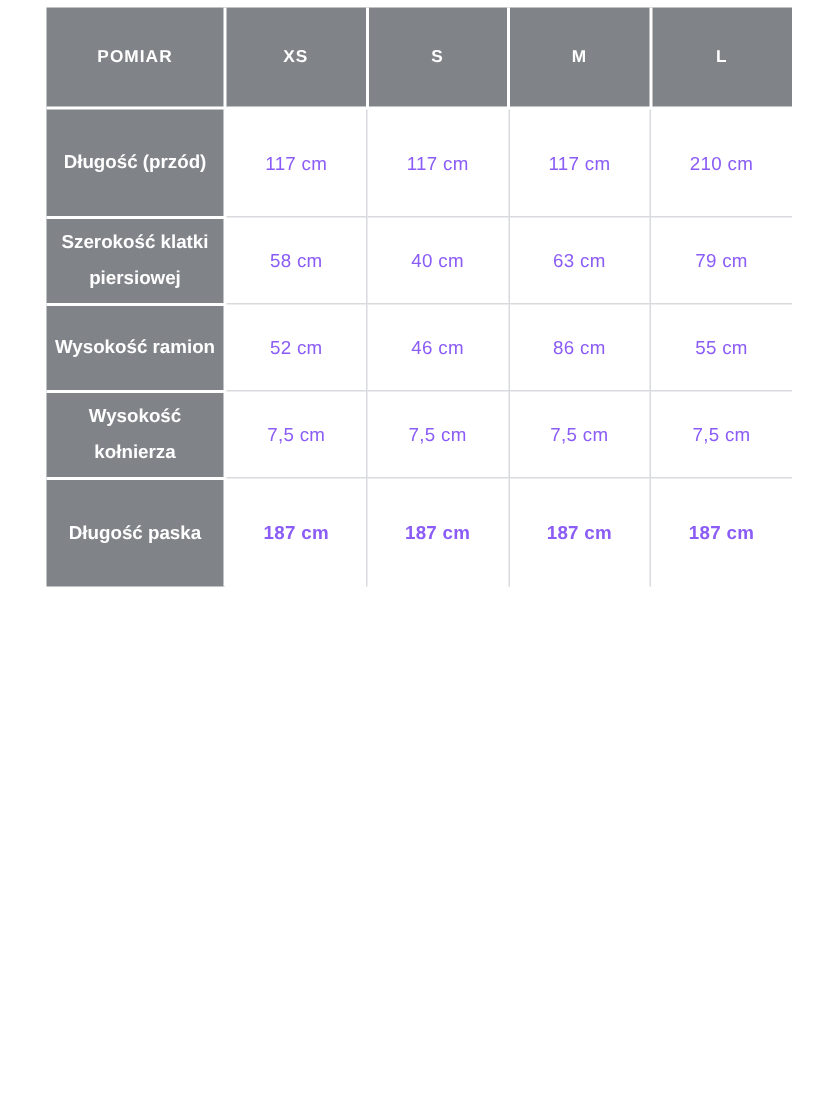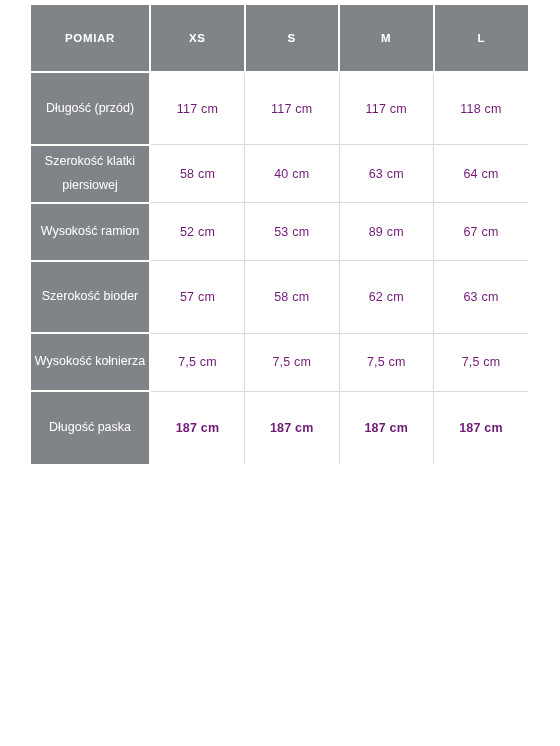--- a/index.html
+++ b/index.html
@@ -50,31 +50,31 @@
     border-right: 2px solid #ffffff;
     border-bottom: 2px solid #ffffff;
   }
   tr.head-row th.last-col { border-right: none; }
 
   
   td.measure-cell {
     background: #808489;
     color: #ffffff;
     font-size: 12.5px;
-    font-weight: normal;
+    font-weight: bold;
     line-height: 1.85;
     padding: 0 8px;
     border-right: 2px solid #ffffff;
     border-bottom: 2px solid #ffffff;
   }
 
   
   td.value-cell {
     background: #ffffff;
-    color: #701a75;
+    color: #8b5cf6;
     font-size: 12.5px;
     font-weight: normal;
     letter-spacing: 0.2px;
     border-right: 1px solid #d8dadd;
     border-bottom: 1px solid #d8dadd;
   }
   td.value-cell.last-col { border-right: none; }
 
   tr.data-row { height: 72.5px; }
   tr.data-row.tall { height: 58px; }
@@ -102,48 +102,41 @@
         <th class="last-col">L</th>
       </tr>
     </thead>
     <tbody>
 
       <tr class="data-row">
         <td class="measure-cell">Długość (przód)</td>
         <td class="value-cell">117 cm</td>
         <td class="value-cell">117 cm</td>
         <td class="value-cell">117 cm</td>
-        <td class="value-cell last-col">118 cm</td>
+        <td class="value-cell last-col">210 cm</td>
       </tr>
 
 
       <tr class="data-row tall">
         <td class="measure-cell">Szerokość klatki piersiowej</td>
         <td class="value-cell">58 cm</td>
         <td class="value-cell">40 cm</td>
         <td class="value-cell">63 cm</td>
-        <td class="value-cell last-col">64 cm</td>
+        <td class="value-cell last-col">79 cm</td>
       </tr>
 
       <tr class="data-row tall">
         <td class="measure-cell">Wysokość ramion</td>
         <td class="value-cell">52 cm</td>
-        <td class="value-cell">53 cm</td>
-        <td class="value-cell">89 cm</td>
-        <td class="value-cell last-col">67 cm</td>
+        <td class="value-cell">46 cm</td>
+        <td class="value-cell">86 cm</td>
+        <td class="value-cell last-col">55 cm</td>
       </tr>
 
 
-      <tr class="data-row">
-        <td class="measure-cell">Szerokość bioder</td>
-        <td class="value-cell">57 cm</td>
-        <td class="value-cell">58 cm</td>
-        <td class="value-cell">62 cm</td>
-        <td class="value-cell last-col">63 cm</td>
-      </tr>
 
 
       <tr class="data-row tall">
         <td class="measure-cell">Wysokość kołnierza</td>
         <td class="value-cell">7,5 cm</td>
         <td class="value-cell">7,5 cm</td>
         <td class="value-cell">7,5 cm</td>
         <td class="value-cell last-col">7,5 cm</td>
       </tr>
 

